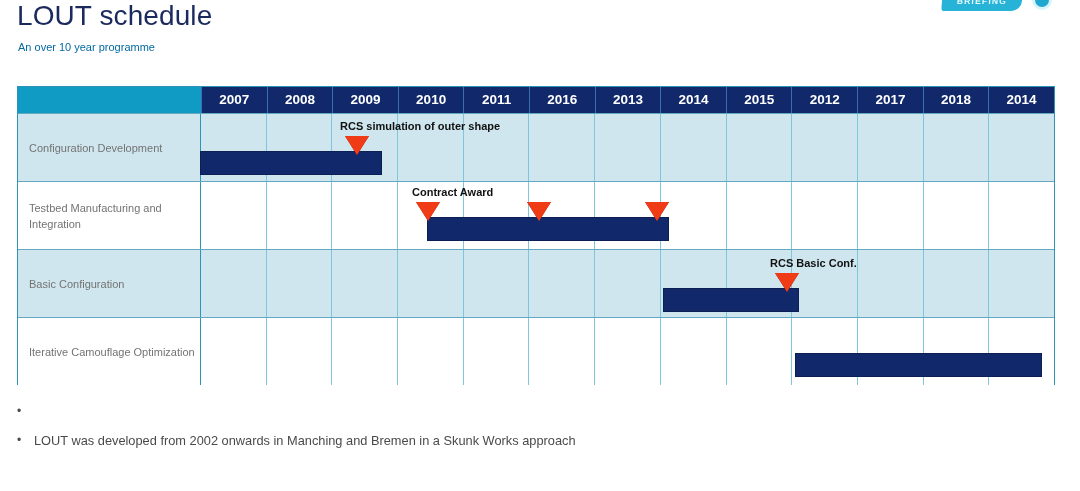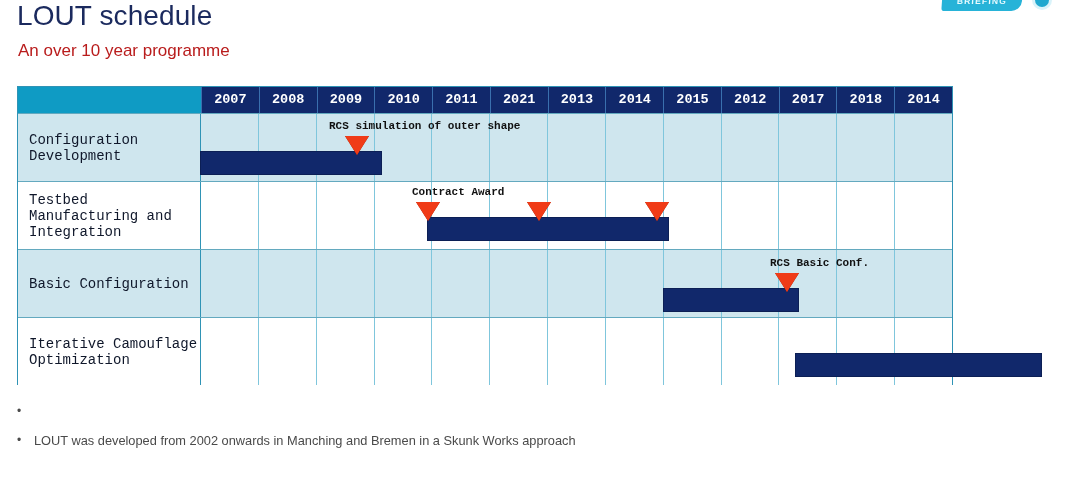--- a/index.html
+++ b/index.html
@@ -23,23 +23,23 @@
     font-size: 28px;
     font-weight: 400;
     color: #1b2a5e;
     letter-spacing: 0.1px;
     white-space: nowrap;
   }
   #slide-subtitle {
     position: absolute;
     left: 18px;
     top: 41px;
-    font-size: 17px;
+    font-size: 11px;
     font-weight: 400;
-    color: #b91c1c;
+    color: #0369a1;
     white-space: nowrap;
   }
 
   
   #briefing-badge-wrap {
     position: absolute;
     right: 8px;
     top: -9px;
     width: 130px;
     height: 30px;
@@ -80,25 +80,24 @@
     height: 9px;
     border-radius: 50%;
     background: #49c4e4;
   }
 
   
   #gantt {
     position: absolute;
     left: 17px;
     top: 86px;
-    width: 936px;
+    width: 1038px;
     height: 299px;
     border: 1px solid #2f93b5;
     box-sizing: border-box;
-    font-family: Liberation Mono, monospace;
   }
 
   .gantt-header {
     display: flex;
     height: 26px;
     box-sizing: border-box;
   }
   .gantt-header .label-cell {
     width: 183px;
     flex: 0 0 183px;
@@ -130,22 +129,22 @@
   }
   .gantt-row:first-of-type { border-top: none; }
   .gantt-row.shade-a { background: #ffffff; }
   .gantt-row.shade-b { background: #cfe6ee; }
 
   .row-label {
     width: 183px;
     flex: 0 0 183px;
     box-sizing: border-box;
     border-right: 1px solid #2f93b5;
-    color: #0f172a;
-    font-size: 14px;
+    color: #737373;
+    font-size: 11px;
     line-height: 16px;
     padding: 0 0 0 11px;
     display: flex;
     align-items: center;
   }
   .row-grid {
     flex: 1 1 0;
     display: flex;
     position: relative;
   }
@@ -220,21 +219,21 @@
 
 <div id="gantt">
 
   <div class="gantt-header">
     <div class="label-cell"></div>
     <div class="year-cell">2007</div>
     <div class="year-cell">2008</div>
     <div class="year-cell">2009</div>
     <div class="year-cell">2010</div>
     <div class="year-cell">2011</div>
-    <div class="year-cell">2021</div>
+    <div class="year-cell">2016</div>
     <div class="year-cell">2013</div>
     <div class="year-cell">2014</div>
     <div class="year-cell">2015</div>
     <div class="year-cell">2012</div>
     <div class="year-cell">2017</div>
     <div class="year-cell">2018</div>
     <div class="year-cell">2014</div>
   </div>
 
   <div class="gantt-row shade-b">
@@ -249,21 +248,21 @@
       <div class="grid-cell"></div>
       <div class="grid-cell"></div>
       <div class="grid-cell"></div>
       <div class="grid-cell"></div>
       <div class="grid-cell"></div>
       <div class="grid-cell"></div>
       <div class="grid-cell"></div>
 
       <div class="bar" style="left:0px; width:180px; top:38px;"></div>
       <div class="milestone" style="left:144px; top:22px;"></div>
-      <div class="milestone-label" style="left:128px; top:6px;">RCS simulation of outer shape</div>
+      <div class="milestone-label" style="left:139px; top:6px;">RCS simulation of outer shape</div>
     </div>
   </div>
 
   <div class="gantt-row shade-a">
     <div class="row-label">Testbed Manufacturing and Integration</div>
     <div class="row-grid">
       <div class="grid-cell"></div>
       <div class="grid-cell"></div>
       <div class="grid-cell"></div>
       <div class="grid-cell"></div>

